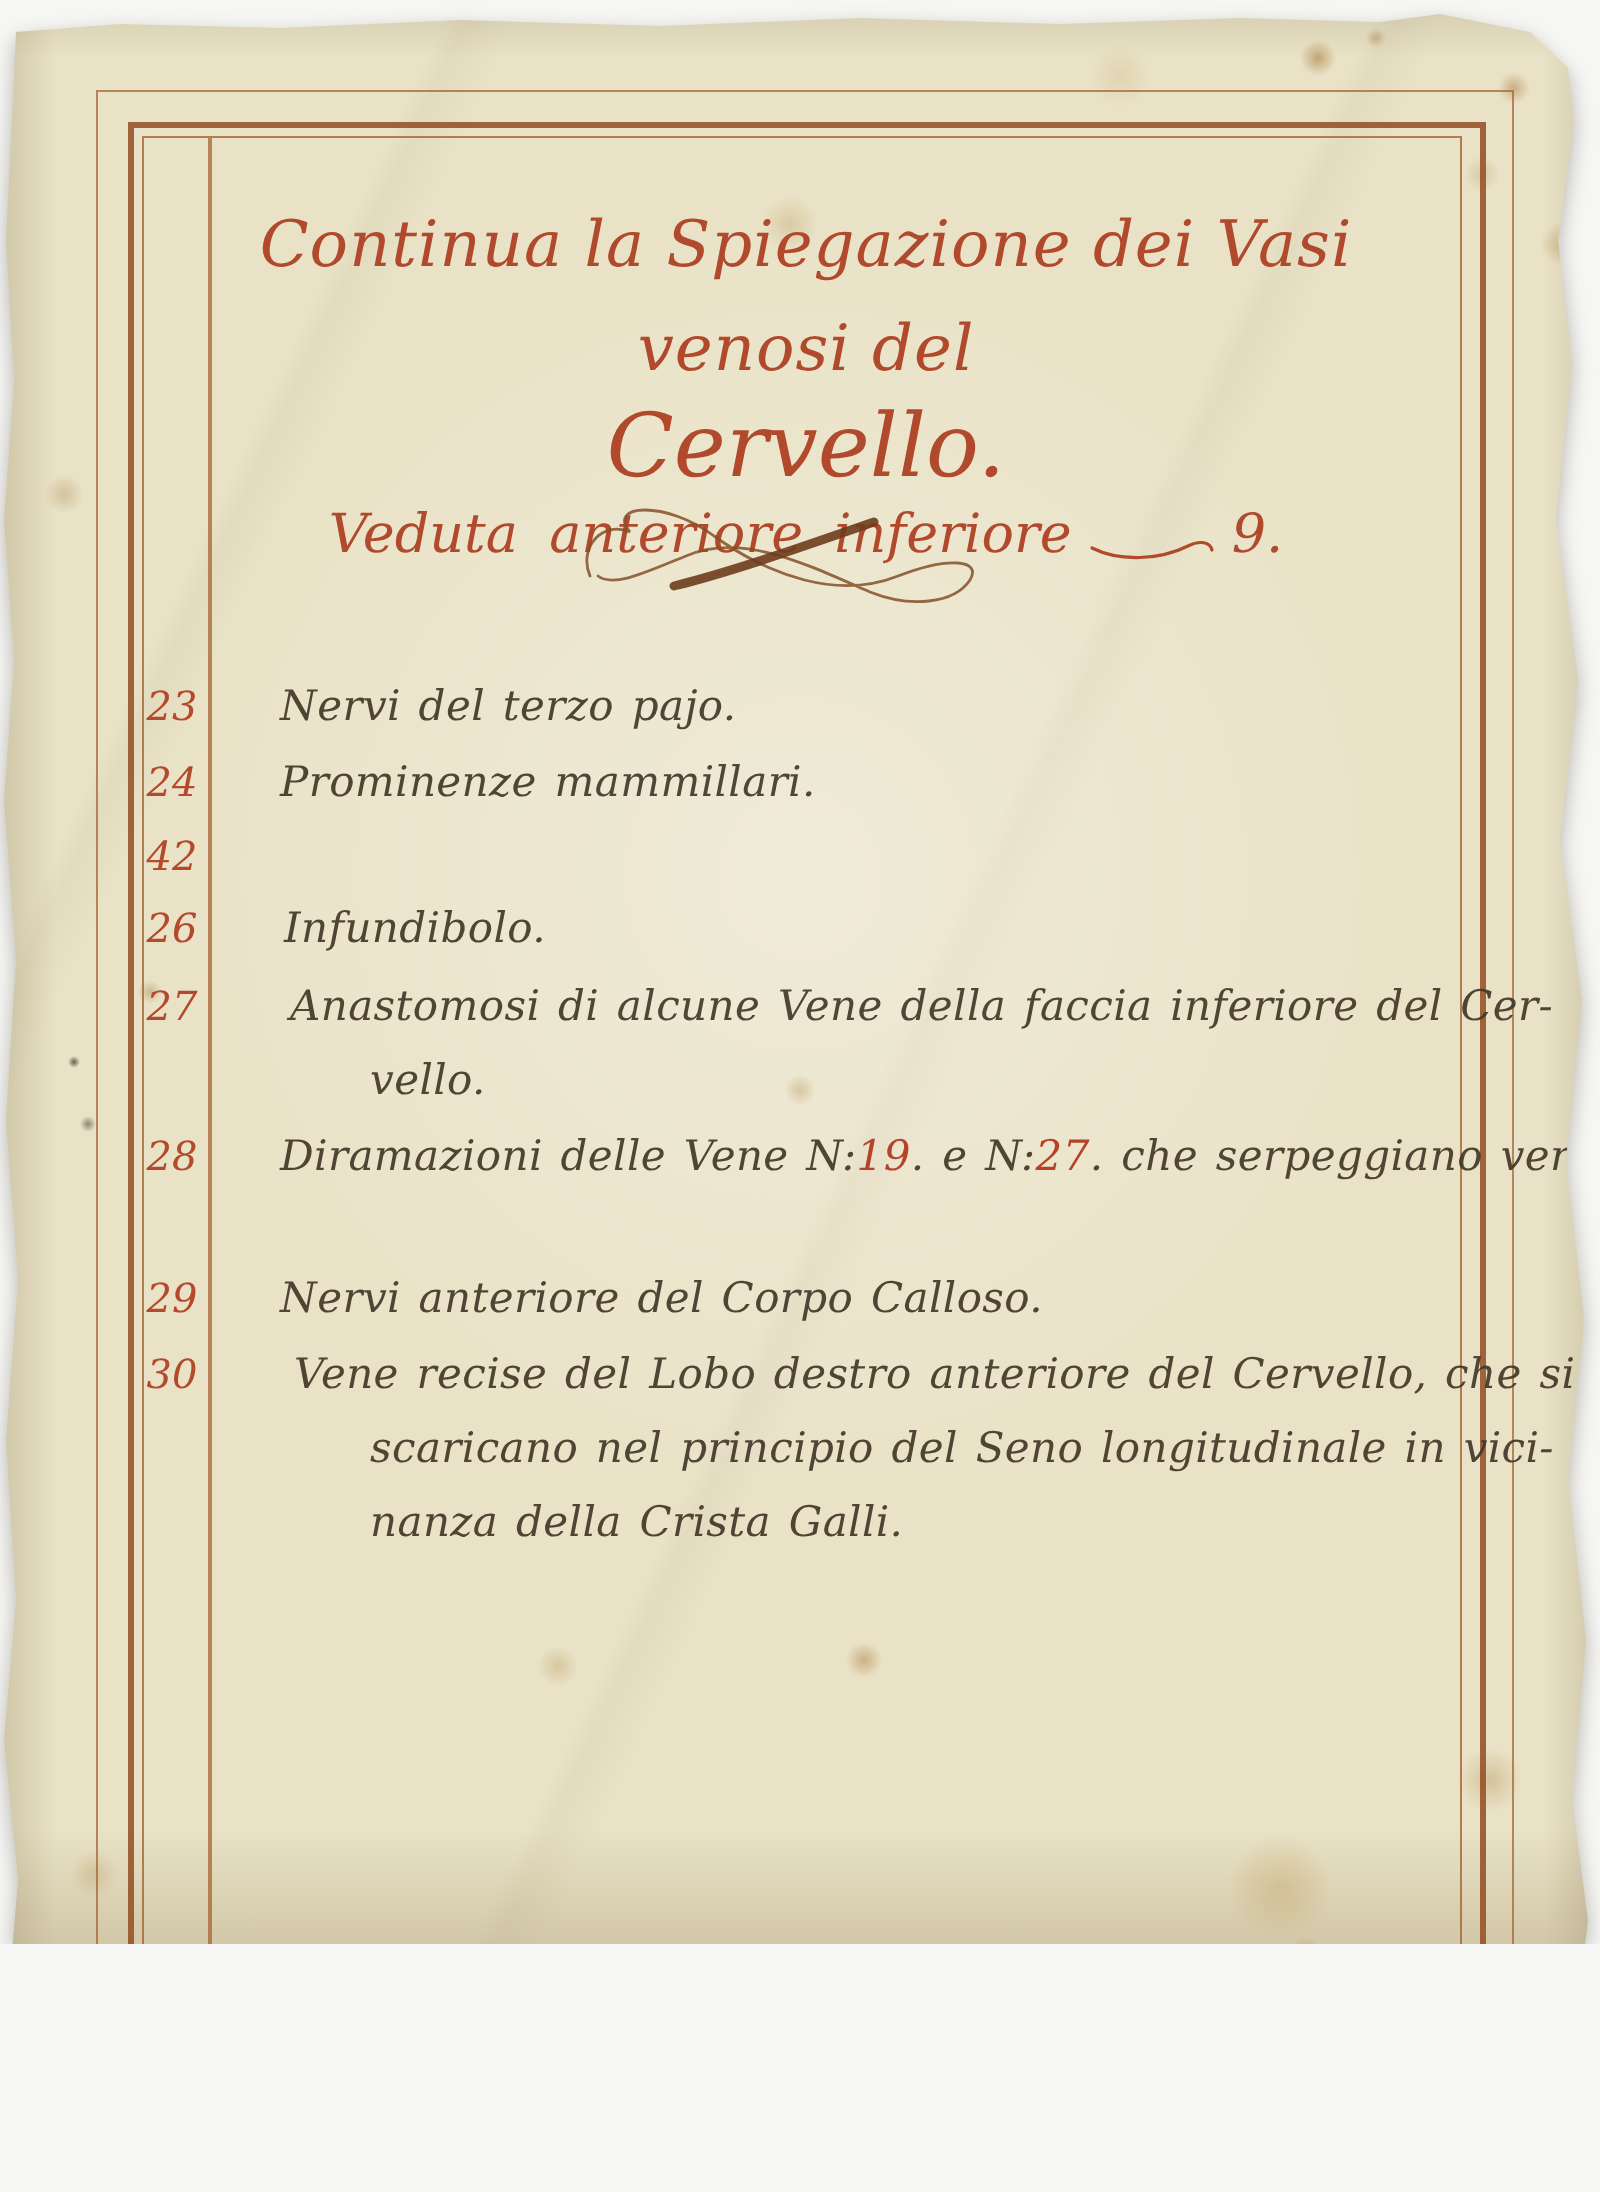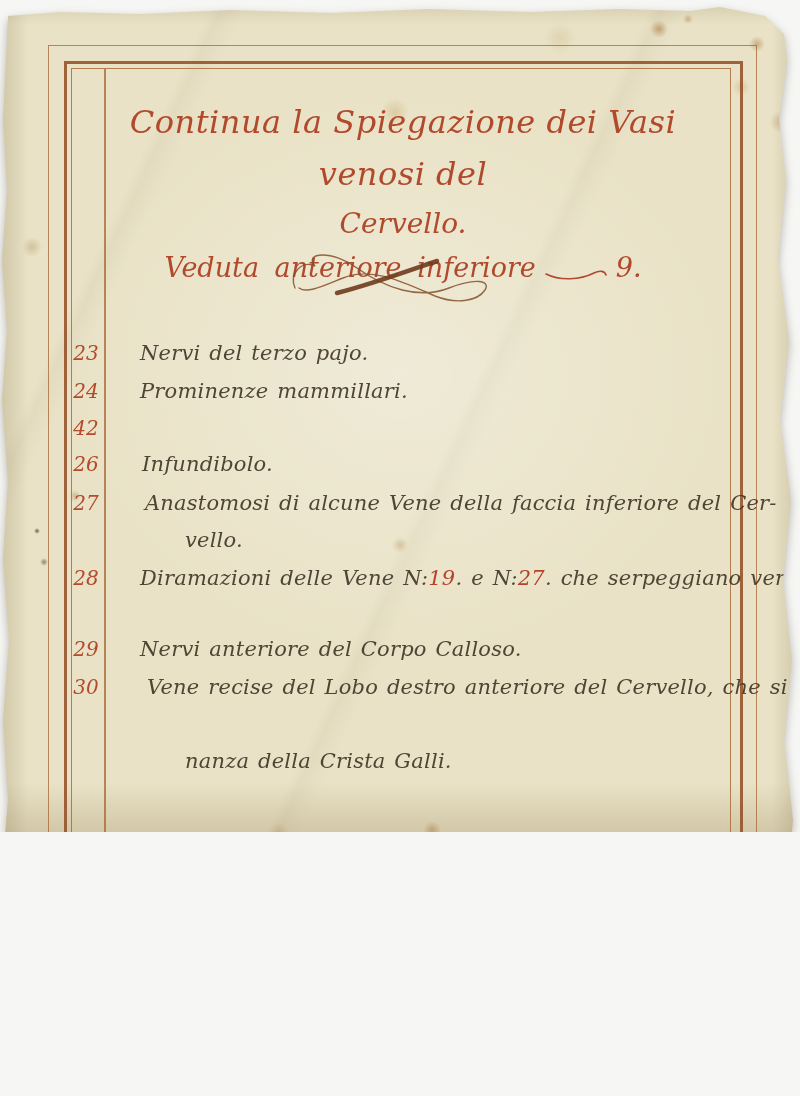--- a/index.html
+++ b/index.html
@@ -1,16 +1,16 @@
 <!DOCTYPE html>
 <html><head>
 <meta charset="utf-8">
 <style>
   html,body{margin:0;padding:0;background:#f6f6f4;}
-  .stage{position:relative;width:800px;height:832px;overflow:hidden;
+  .stage{position:relative;width:800px;height:972px;overflow:hidden;
          font-family:"DejaVu Serif","Liberation Serif",serif;}
   .paper-wrap{position:absolute;inset:0;filter:drop-shadow(0 4px 5px rgba(60,55,40,.35));}
   .paper{position:absolute;inset:0;background-color:#e9e2c6;
     clip-path:polygon(8px 16px,60px 12px,140px 14px,230px 10px,330px 13px,430px 9px,
       530px 12px,620px 9px,690px 11px,720px 7px,765px 16px,784px 34px,
       787px 60px,779px 120px,786px 180px,778px 260px,789px 340px,780px 420px,
       791px 500px,783px 580px,792px 660px,784px 740px,793px 820px,786px 900px,
       794px 960px,788px 1010px,783px 1048px,776px 1072px,
       740px 1078px,700px 1070px,660px 1080px,620px 1072px,585px 1082px,545px 1074px,
       505px 1084px,465px 1076px,425px 1086px,385px 1078px,345px 1087px,305px 1079px,
@@ -46,21 +46,21 @@
       linear-gradient(115deg, rgba(0,0,0,0) 18%, rgba(110,92,55,.05) 19%, rgba(0,0,0,0) 21%, rgba(0,0,0,0) 55%, rgba(110,92,55,.05) 56%, rgba(0,0,0,0) 58%);
   }
   .bline{position:absolute;pointer-events:none;}
   .b-outer{left:48px;top:45px;width:707px;height:996px;border:1.5px solid rgba(166,100,50,.75);}
   .b-thick{left:64px;top:61px;width:673px;height:962px;border:3px solid rgba(146,76,34,.85);}
   .b-inner{left:71px;top:68px;width:658px;height:947px;border:1px solid rgba(166,100,50,.80);}
   .m-line{left:104px;top:69px;width:1.5px;height:946px;background:rgba(166,100,50,.75);}
   .title-block{position:absolute;left:78px;right:72px;top:96px;text-align:center;
     font-style:italic;color:#b1492c;}
   .t1{font-size:32px;line-height:52px;letter-spacing:.5px;}
-  .t2{font-size:28px;line-height:48px;}
+  .t2{font-size:44px;line-height:48px;}
   .sub{margin-top:4px;font-size:27px;display:flex;justify-content:center;align-items:baseline;gap:8px;word-spacing:7px;}
   .sub svg{align-self:center;margin-top:12px;}
   .flourish{position:absolute;left:285px;top:250px;}
   .num{position:absolute;left:70px;width:32px;text-align:center;
     font-style:italic;font-size:20px;color:#b34a2c;}
   .tline{position:absolute;font-style:italic;font-size:21px;color:rgba(66,54,40,.92);
     white-space:nowrap;letter-spacing:.2px;word-spacing:2px;}
   .red{color:#b5432a;}
   .tline:empty,.num:empty{display:none;}
 </style>
@@ -107,17 +107,18 @@
       <div class="tline" style="left:142px;top:452px">Infundibolo.</div>
       <div class="tline" style="left:145px;top:491px">Anastomosi di alcune Vene della faccia inferiore del Cer-</div>
       <div class="tline" style="left:185px;top:528px">vello.</div>
 
       <div class="tline" style="left:140px;top:566px">
         <span>Diramazioni delle Vene N:</span><span class="red">19</span><span>. e N:</span><span class="red">27</span><span>. che serpeggiano verso</span>
       </div>
 
       <div class="tline" style="left:140px;top:637px">Nervi anteriore del Corpo Calloso.</div>
       <div class="tline" style="left:147px;top:675px">Vene recise del Lobo destro anteriore del Cervello, che si</div>
+      <div class="tline" style="left:185px;top:712px">scaricano nel principio del Seno longitudinale in vici-</div>
       <div class="tline" style="left:185px;top:749px">nanza della Crista Galli.</div>
 
     </div>
   </div>
 </div>
 
 </body></html>

